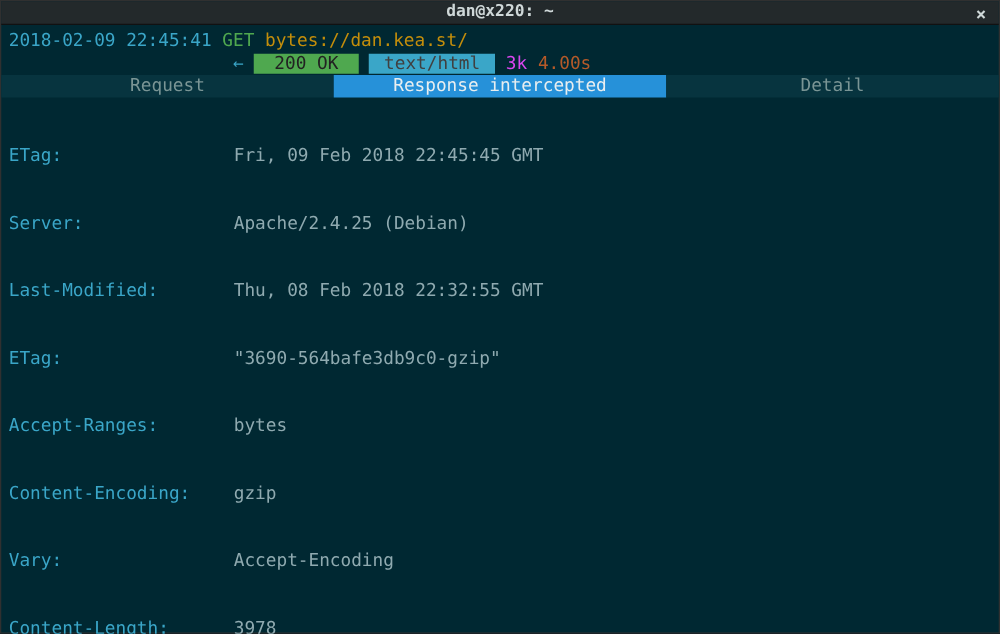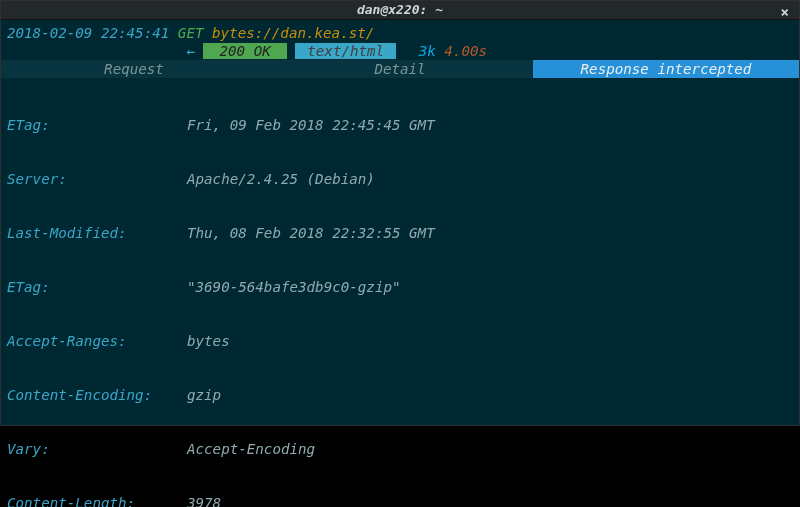--- a/index.html
+++ b/index.html
@@ -9,28 +9,27 @@
     width: 800px;
     height: 507px;
     overflow: hidden;
     font-family: "DejaVu Sans Mono", "Menlo", "Consolas", monospace;
     font-size: 14.2px;
     line-height: 18px;
     color: #a8c4c4;
   }
   .window {
     width: 800px;
-    height: 426px;
+    height: 507px;
     background: #002832;
     display: flex;
     flex-direction: column;
     position: relative;
     border: 1px solid #303030;
     box-sizing: border-box;
-    font-style: italic;
   }
   
   .titlebar {
     height: 23px;
     background: #23292b;
     color: #cfd8d8;
     display: flex;
     align-items: center;
     justify-content: center;
     position: relative;
@@ -49,21 +48,21 @@
     padding: 4px 6px 0 6px;
     white-space: pre;
   }
   
   .ts { color: #3aa6c8; }
   .method { color: #4fa84f; }
   .url { color: #c48e0b; }
   .arrow { color: #3aa6c8; }
   .status { color: #222; background: #4fa84f; padding: 0 16px; }
   .ctype { color: #404040; background: #3aa6c8; padding: 0 12px; }
-  .size { color: #0ea5e9; margin-left: 14px; }
+  .size { color: #d946ef; }
   .time { color: #b55a29; }
   
   .tabs {
     display: flex;
     width: 100%;
     margin-top: 0px;
     justify-content: flex-end;
   }
   .tab {
     flex: 1;
@@ -93,22 +92,22 @@
   <div class="titlebar">
     <span>dan@x220: ~</span>
     <span class="close">×</span>
   </div>
 
   <div class="content"><span class="ts">2018-02-09 22:45:41</span> <span class="method">GET</span> <span class="url">bytes://dan.kea.st/</span>
                      <span class="arrow">←</span> <span class="status">200 OK</span> <span class="ctype">text/html</span> <span class="size">3k</span> <span class="time">4.00s</span></div>
 
   <div class="tabs">
     <div class="tab">Request</div>
+    <div class="tab active">Response intercepted</div>
     <div class="tab">Detail</div>
-    <div class="tab active">Response intercepted</div>
   </div>
 
   <div class="content headers">
     <div class="hrow"><span class="hk">ETag:</span><span class="hv">Fri, 09 Feb 2018 22:45:45 GMT</span></div>
     <div class="hrow"><span class="hk">Server:</span><span class="hv">Apache/2.4.25 (Debian)</span></div>
     <div class="hrow"><span class="hk">Last-Modified:</span><span class="hv">Thu, 08 Feb 2018 22:32:55 GMT</span></div>
     <div class="hrow"><span class="hk">ETag:</span><span class="hv">"3690-564bafe3db9c0-gzip"</span></div>
     <div class="hrow"><span class="hk">Accept-Ranges:</span><span class="hv">bytes</span></div>
     <div class="hrow"><span class="hk">Content-Encoding:</span><span class="hv">gzip</span></div>
     <div class="hrow"><span class="hk">Vary:</span><span class="hv">Accept-Encoding</span></div>

